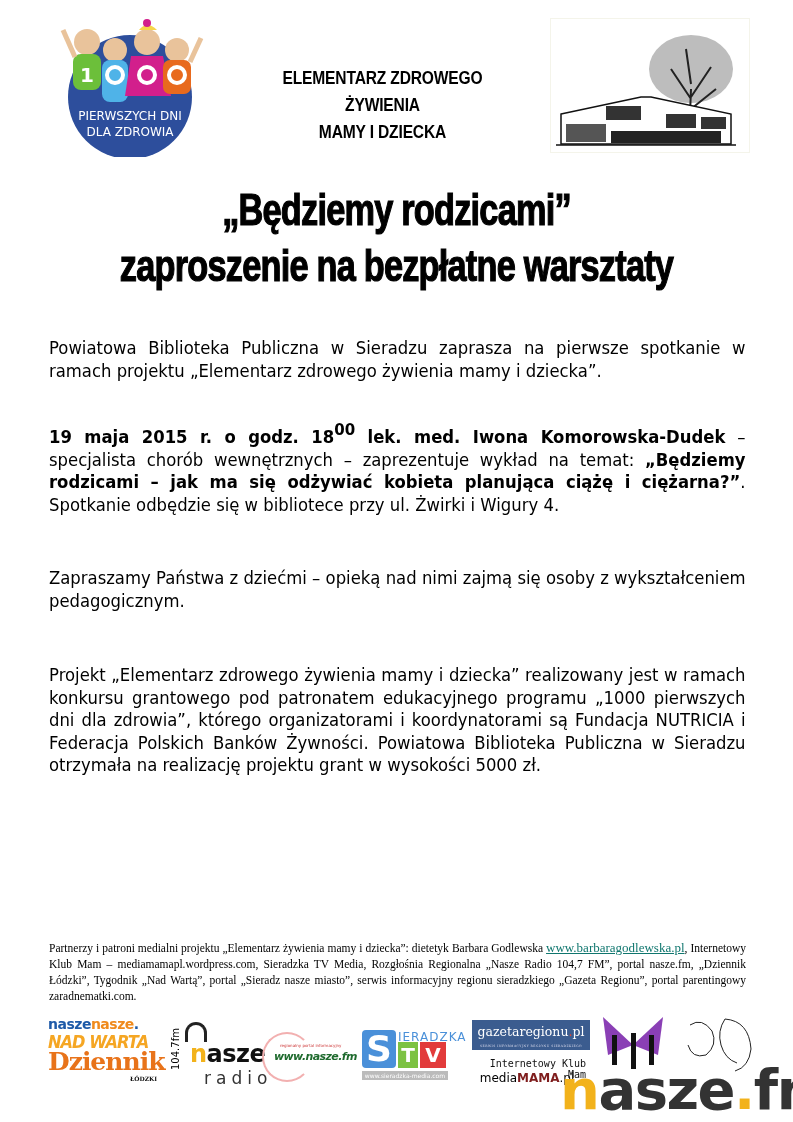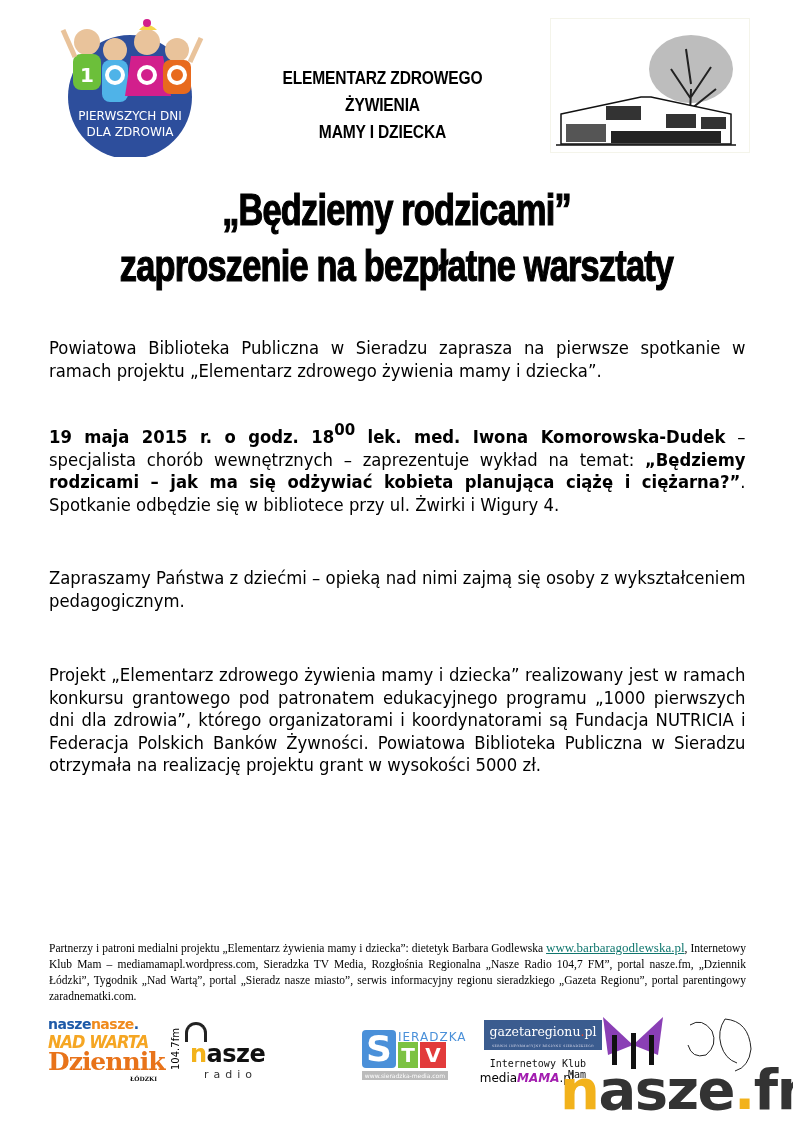--- a/index.html
+++ b/index.html
@@ -60,41 +60,41 @@
     .lg { position: absolute; }
     .naszemiasto { left: 48px; top: 6px; font-family: "DejaVu Sans", sans-serif; font-weight: bold; font-size: 14px; color: #1e5aa8; letter-spacing: -0.5px; }
     .naszemiasto span { color: #f08a1c; }
     .nadwarta { left: 48px; top: 22px; font-family: "DejaVu Sans", sans-serif; font-weight: bold; font-style: italic; font-size: 17px; color: #f5a623; letter-spacing: -1px; transform: scaleX(0.95); transform-origin: left; }
     .dziennik { left: 48px; top: 38px; font-family: "DejaVu Serif", serif; font-weight: bold; font-size: 25px; color: #e8731a; letter-spacing: -1px; line-height: 28px; }
     .lodzki { left: 130px; top: 65px; font-family: "DejaVu Serif", serif; font-weight: bold; font-size: 6px; color: #111; }
 
     .radio-freq { left: 170px; top: 60px; font-family: "DejaVu Sans", sans-serif; font-size: 10px; transform: rotate(-90deg); transform-origin: left top; }
     .radio-main { left: 190px; top: 30px; font-family: "DejaVu Sans", sans-serif; font-weight: bold; font-size: 24px; color: #111; letter-spacing: -0.5px; }
     .radio-main span { color: #f2b21b; }
-    .radio-sub { left: 204px; top: 58px; font-family: "DejaVu Sans", sans-serif; font-size: 11px; letter-spacing: 5px; color: #333; }
+    .radio-sub { left: 204px; top: 58px; font-family: "DejaVu Sans", sans-serif; font-size: 17px; letter-spacing: 5px; color: #333; }
     .radio-head { left: 185px; top: 12px; width: 22px; height: 20px; border: 3px solid #222; border-bottom: none; border-radius: 12px 12px 0 0; }
 
     .naszefm-small { left: 262px; top: 22px; width: 92px; height: 50px; }
     .naszefm-small .ring { position: absolute; left: 0; top: 0; width: 50px; height: 50px; border-radius: 50%; border: 2px solid #f2b0b0; border-right-color: transparent; }
     .naszefm-small .txt { position: absolute; left: 12px; top: 18px; font-family: "DejaVu Sans", sans-serif; font-weight: bold; font-style: italic; font-size: 11px; color: #1f6b2e; letter-spacing: -0.6px; }
     .naszefm-small .tiny { position: absolute; left: 18px; top: 11px; font-size: 4px; color: #c33; font-family: "DejaVu Sans", sans-serif; }
 
     .stv { left: 362px; top: 18px; width: 88px; height: 58px; }
     .stv .s { position: absolute; left: 0; top: 2px; width: 34px; height: 38px; background: #4a90d9; color: #fff; font-family: "DejaVu Sans", sans-serif; font-weight: bold; font-size: 36px; line-height: 38px; text-align: center; border-radius: 4px; }
     .stv .name { position: absolute; left: 36px; top: 2px; font-family: "DejaVu Sans", sans-serif; font-size: 12px; color: #4a90d9; letter-spacing: 1px; }
     .stv .t { position: absolute; left: 36px; top: 14px; width: 20px; height: 26px; background: #7cc242; color: #fff; font-family: "DejaVu Sans", sans-serif; font-weight: bold; font-size: 20px; text-align: center; line-height: 26px; }
     .stv .v { position: absolute; left: 58px; top: 14px; width: 26px; height: 26px; background: #e23b3b; color: #fff; font-family: "DejaVu Sans", sans-serif; font-weight: bold; font-size: 20px; text-align: center; line-height: 26px; }
     .stv .url { position: absolute; left: 0; top: 43px; width: 86px; height: 9px; background: #bbb; color: #fff; font-size: 6px; font-family: "DejaVu Sans", sans-serif; text-align: center; line-height: 9px; }
 
-    .gazeta { left: 484px; top: 10px; width: 118px; height: 30px; background: #3b5c8f; color: #fff; font-family: "DejaVu Serif", serif; font-size: 12.5px; text-align: center; line-height: 24px; }
+    .gazeta { left: 472px; top: 10px; width: 118px; height: 30px; background: #3b5c8f; color: #fff; font-family: "DejaVu Serif", serif; font-size: 12.5px; text-align: center; line-height: 24px; }
     .gazeta span { color: #e8452c; }
     .gazeta .sub { position: absolute; left: 0; bottom: 2px; width: 100%; font-size: 3px; line-height: 4px; letter-spacing: 0.5px; color: #dde; }
     .klub1 { left: 468px; top: 48px; width: 118px; text-align: right; font-family: "DejaVu Sans Mono", monospace; font-size: 10px; color: #111; }
     .klub2 { left: 468px; top: 61px; width: 118px; text-align: center; font-family: "DejaVu Sans", sans-serif; font-size: 12px; color: #111; }
-    .klub2 span { color: #a21caf; font-style: italic; font-weight: bold; }
+    .klub2 span { color: #7f1d1d; font-weight: bold; }
 
     .butterfly { left: 598px; top: 5px; width: 70px; height: 60px; }
     .faces { left: 680px; top: 5px; width: 75px; height: 60px; }
 
     .naszefm-big { left: 560px; top: 56px; font-family: "DejaVu Sans", sans-serif; font-weight: bold; font-size: 56px; color: #333; letter-spacing: -1.5px; line-height: 48px; }
     .naszefm-big .n { color: #f2b21b; }
     .naszefm-big .dot { color: #f2b21b; }
   </style>
 </head>
 <body>
@@ -172,20 +172,25 @@
   <div class="lg naszemiasto"><span style="color:#1e5aa8">nasze</span><span>nasze</span><span style="color:#1e5aa8">.</span></div>
   <div class="lg nadwarta">NAD WARTA</div>
   <div class="lg dziennik">Dziennik</div>
   <div class="lg lodzki">ŁÓDZKI</div>
 
   <div class="lg radio-head"></div>
   <div class="lg radio-freq">104.7fm</div>
   <div class="lg radio-main"><span>n</span><span style="color:#111">asze</span></div>
   <div class="lg radio-sub">radio</div>
 
+  <div class="lg naszefm-small">
+    <div class="ring"></div>
+    <div class="tiny">regionalny portal informacyjny</div>
+    <div class="txt">www.nasze.fm</div>
+  </div>
 
   <div class="lg stv">
     <div class="s">S</div>
     <div class="name">IERADZKA</div>
     <div class="t">T</div>
     <div class="v">V</div>
     <div class="url">www.sieradzka-media.com</div>
   </div>
 
   <div class="lg gazeta"><span style="color:#fff">gazetaregionu</span><span>.</span><span style="color:#fff">pl</span><div class="sub">SERWIS INFORMACYJNY REGIONU SIERADZKIEGO</div></div>

